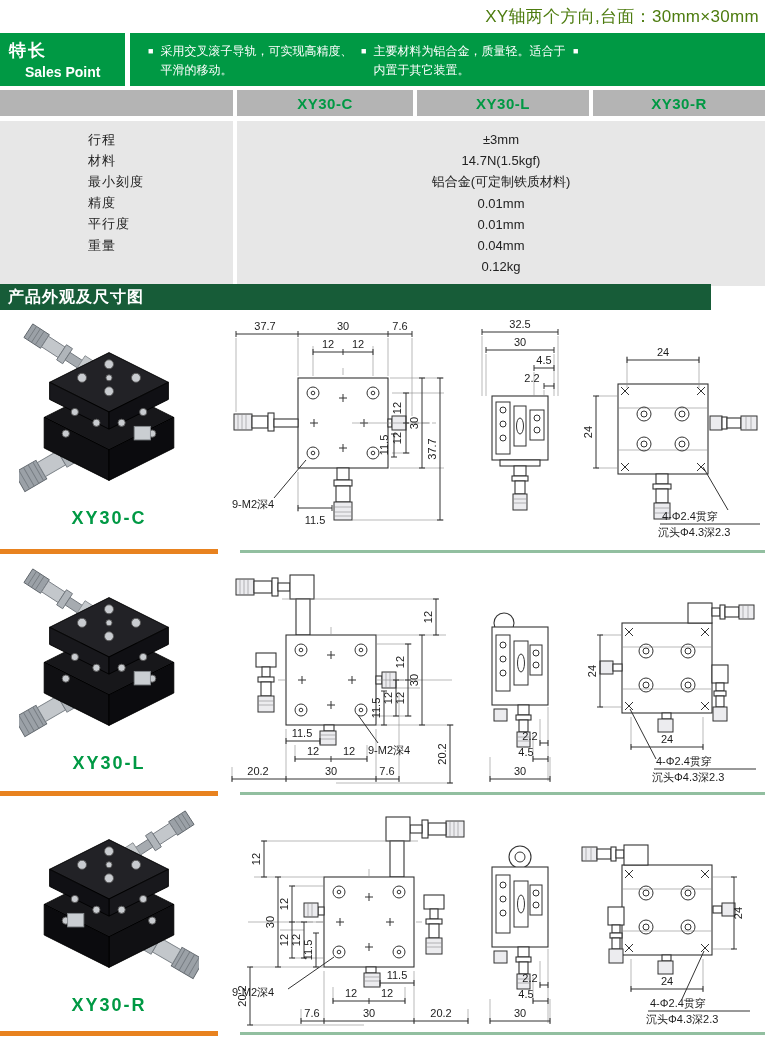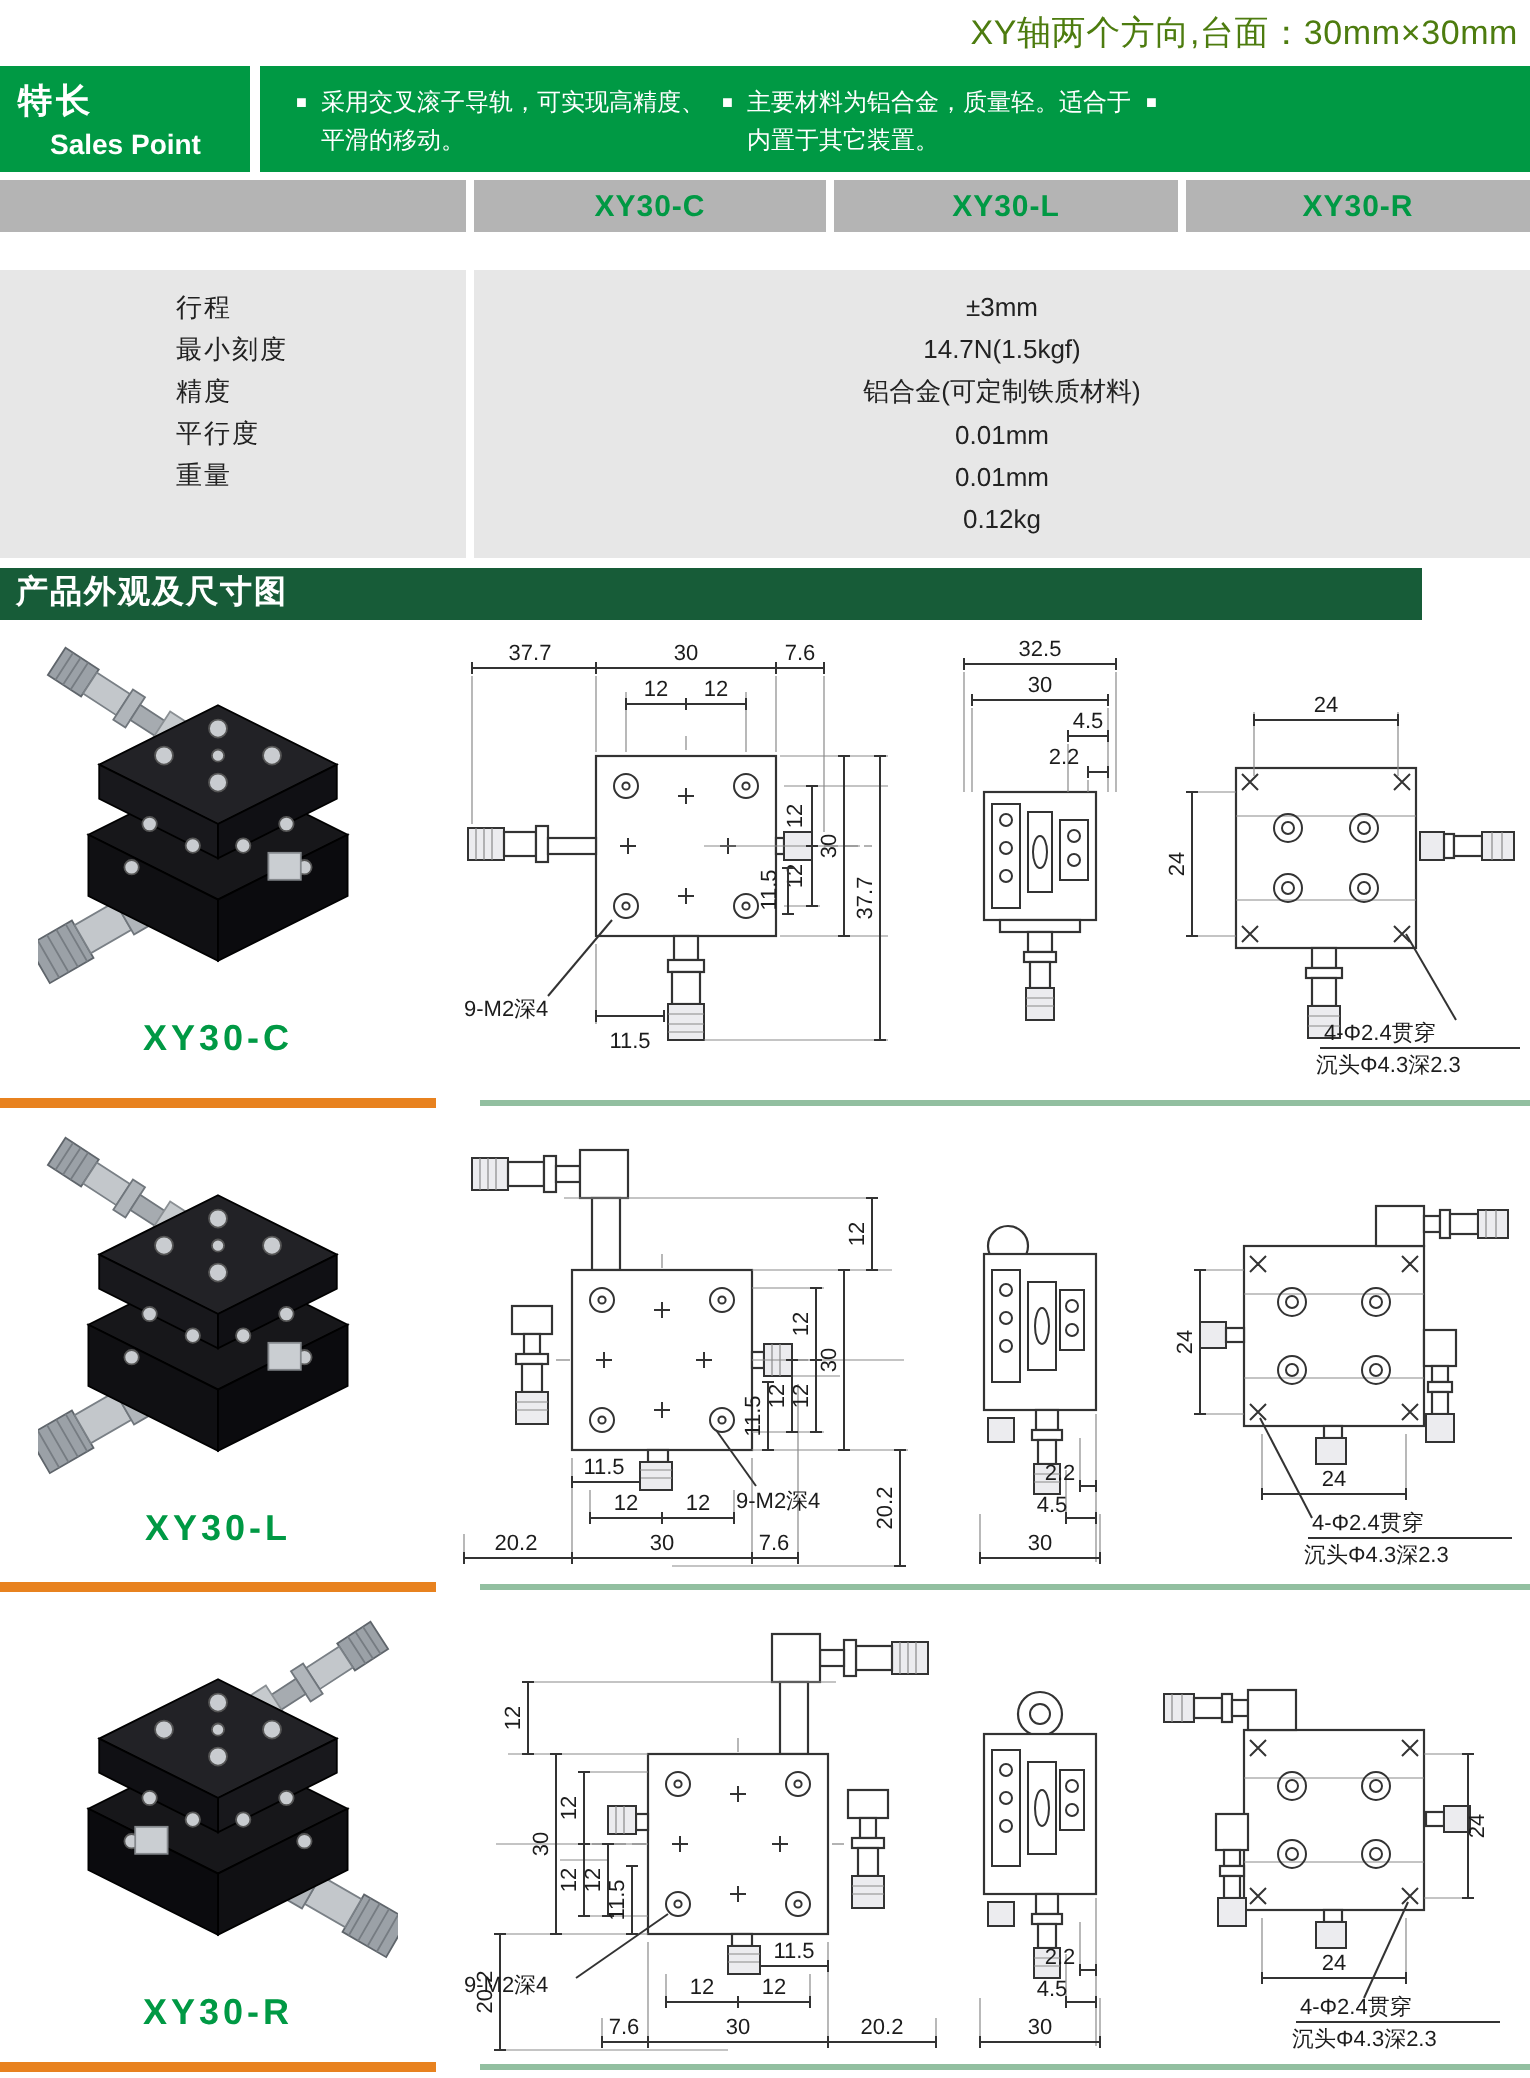--- a/index.html
+++ b/index.html
@@ -17,21 +17,21 @@
   .sales-body{flex:1;background:var(--g);color:#fff;display:flex;padding:9px 0 0 18px;box-sizing:border-box;}
   .bullet{display:flex;font-size:12px;line-height:1.55;}
   .bullet .sq{margin-right:7px;font-size:9px;line-height:2.1;}
   .b1{width:213px;} .b2{width:212px;} .b3{width:180px;}
   
   .spec{top:90px;left:0;width:765px;}
   .spec-head{display:grid;grid-template-columns:233px 176px 172px 172px;column-gap:4px;}
   .spec-head .hc{height:26px;background:var(--thg);}
   .spec-head .hc.t{display:flex;align-items:center;justify-content:center;
      color:var(--g);font-weight:bold;font-size:15px;letter-spacing:.5px;}
-  .spec-body{display:grid;grid-template-columns:233px 528px;column-gap:4px;margin-top:19px;}
+  .spec-body{display:grid;grid-template-columns:233px 528px;column-gap:4px;margin-top:5px;}
   .spec-col{background:var(--tlg);padding:8px 0 9px 0;}
   .srow{height:21.2px;display:flex;align-items:center;font-size:13px;color:#222;}
   .lab{padding-left:88px;letter-spacing:1px;}
   .val{justify-content:center;}
   
   .sec-bar{top:284px;left:0;width:711px;height:26px;background:var(--dg);color:#fff;
      font-size:16px;font-weight:bold;line-height:26px;padding-left:8px;box-sizing:border-box;letter-spacing:1px;}
   
   .prow{left:0;width:765px;}
   .r1{top:312px;height:245px;} .r2{top:557px;height:242px;} .r3{top:799px;height:240px;}
@@ -126,31 +126,33 @@
   <div class="abs spec">
     <div class="spec-head">
       <div class="hc"></div>
       <div class="hc t">XY30-C</div>
       <div class="hc t">XY30-L</div>
       <div class="hc t">XY30-R</div>
     </div>
     <div class="spec-body">
       <div class="spec-col">
         <div class="srow lab">行程</div>
+        <div class="srow lab">材料</div>
         <div class="srow lab">最小刻度</div>
         <div class="srow lab">精度</div>
         <div class="srow lab">平行度</div>
         <div class="srow lab">重量</div>
       </div>
       <div class="spec-col">
         <div class="srow val">±3mm</div>
         <div class="srow val">14.7N(1.5kgf)</div>
         <div class="srow val">铝合金(可定制铁质材料)</div>
         <div class="srow val">0.01mm</div>
         <div class="srow val">0.01mm</div>
+        <div class="srow val">0.04mm</div>
         <div class="srow val">0.12kg</div>
       </div>
     </div>
   </div>
 
   <div class="abs sec-bar">产品外观及尺寸图</div>
 
   <div class="abs prow r1">
     <div class="photo-col">
       <svg class="photo" viewBox="0 0 200 200">

